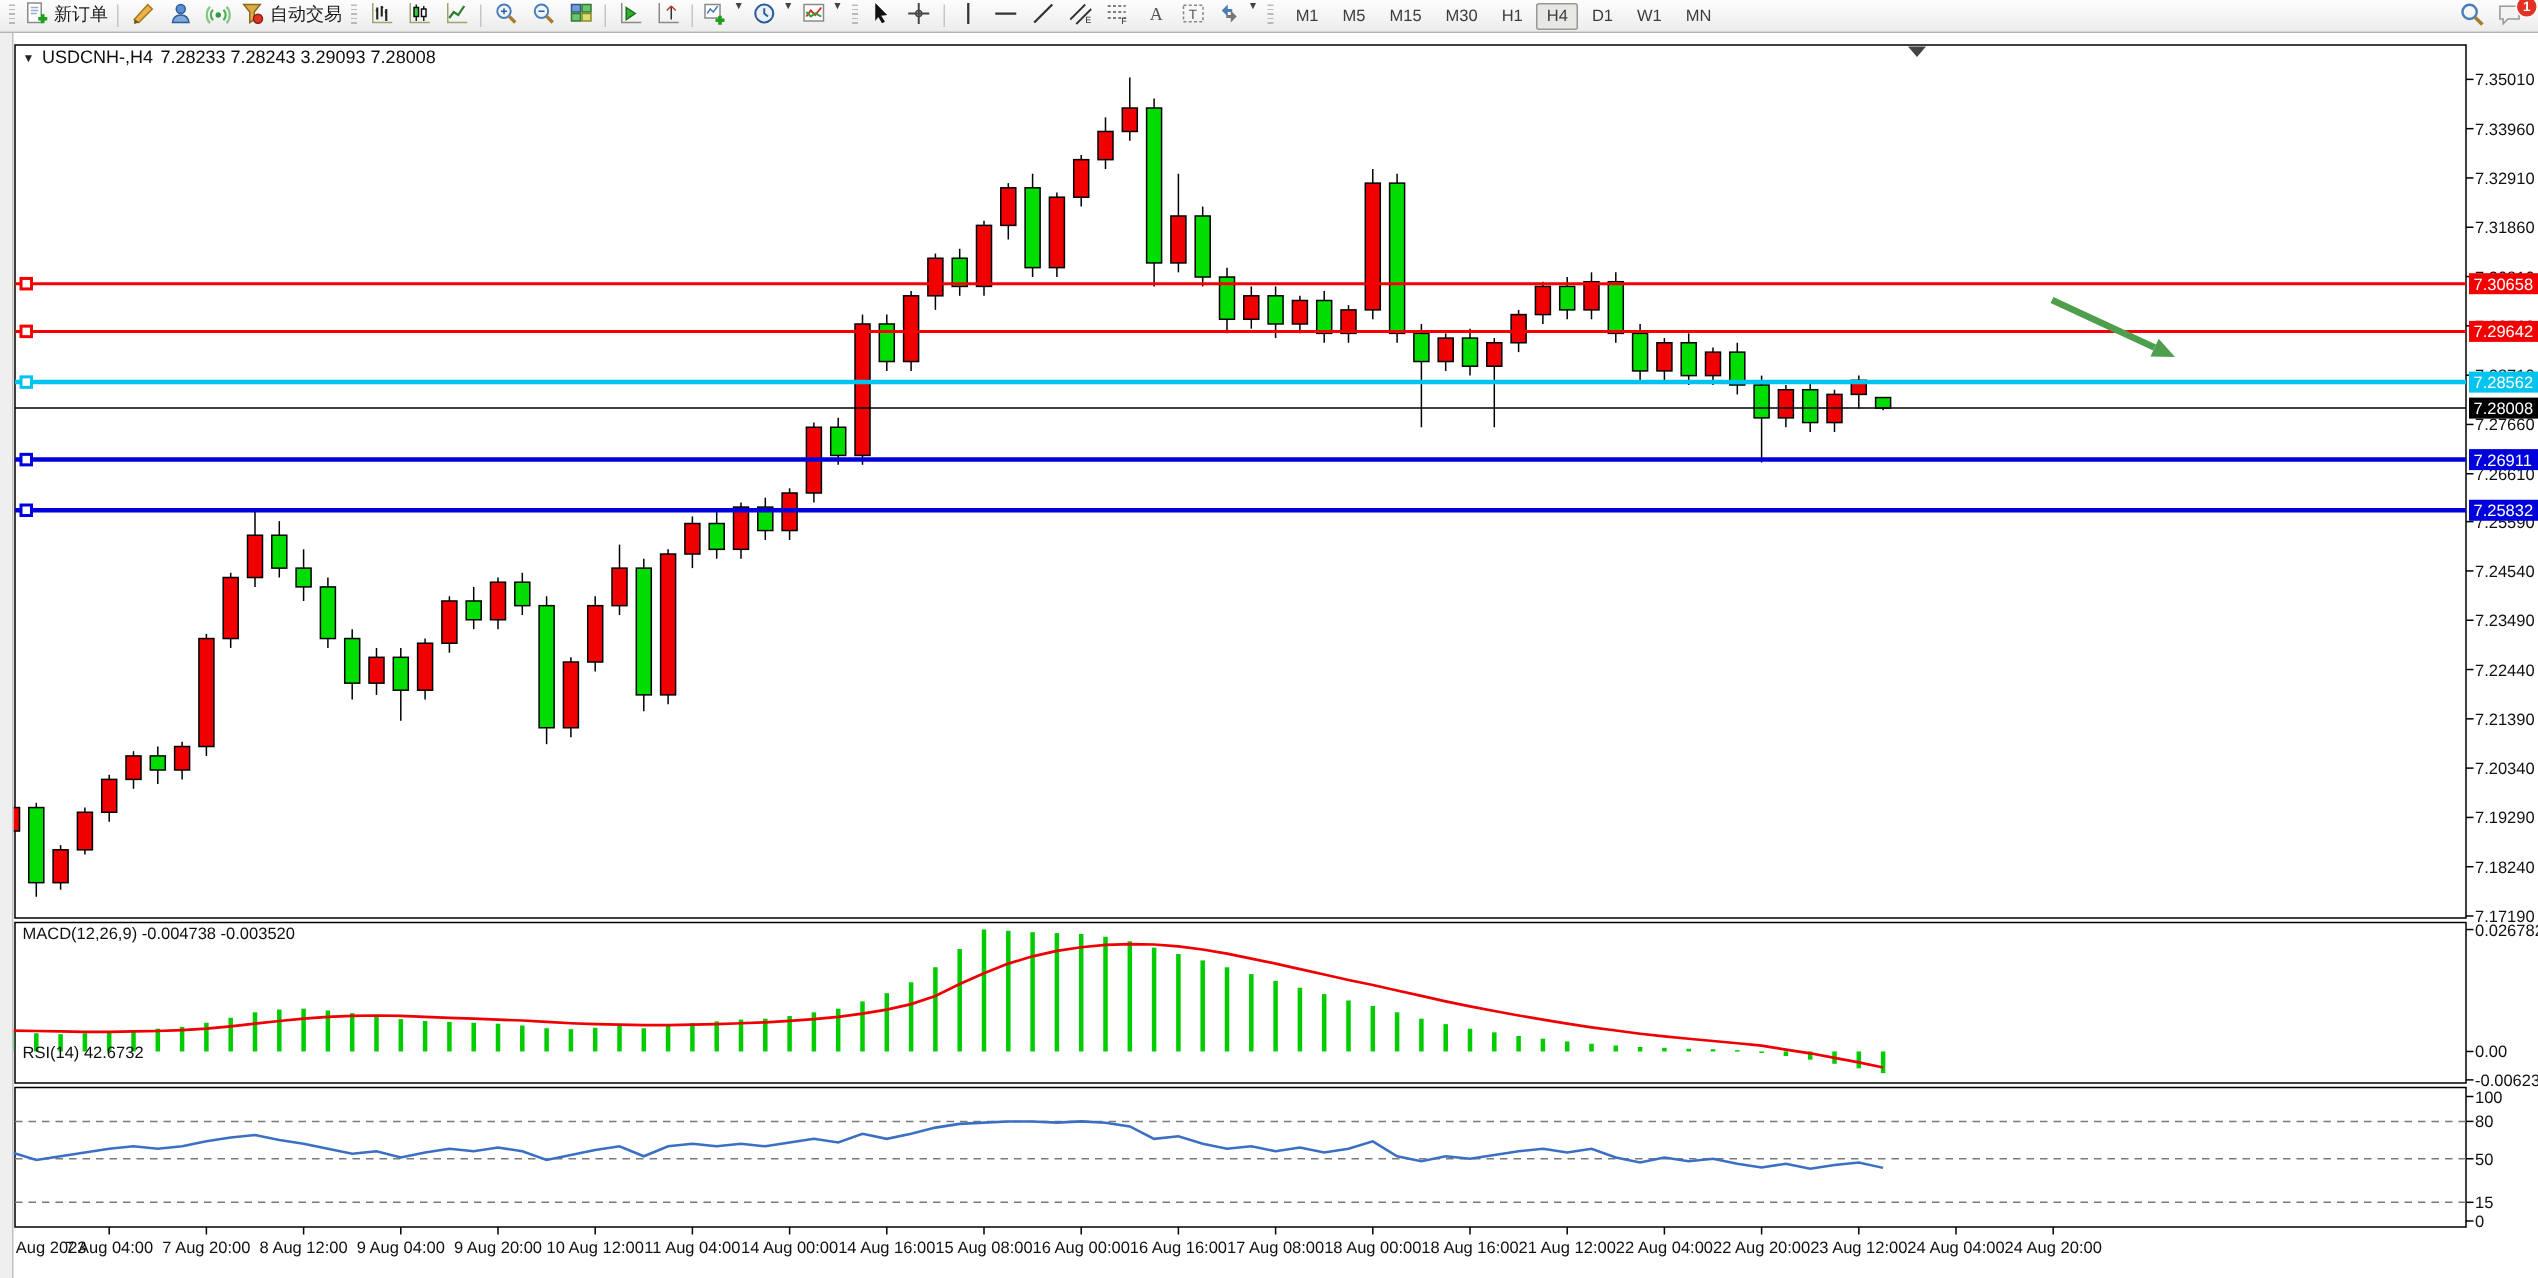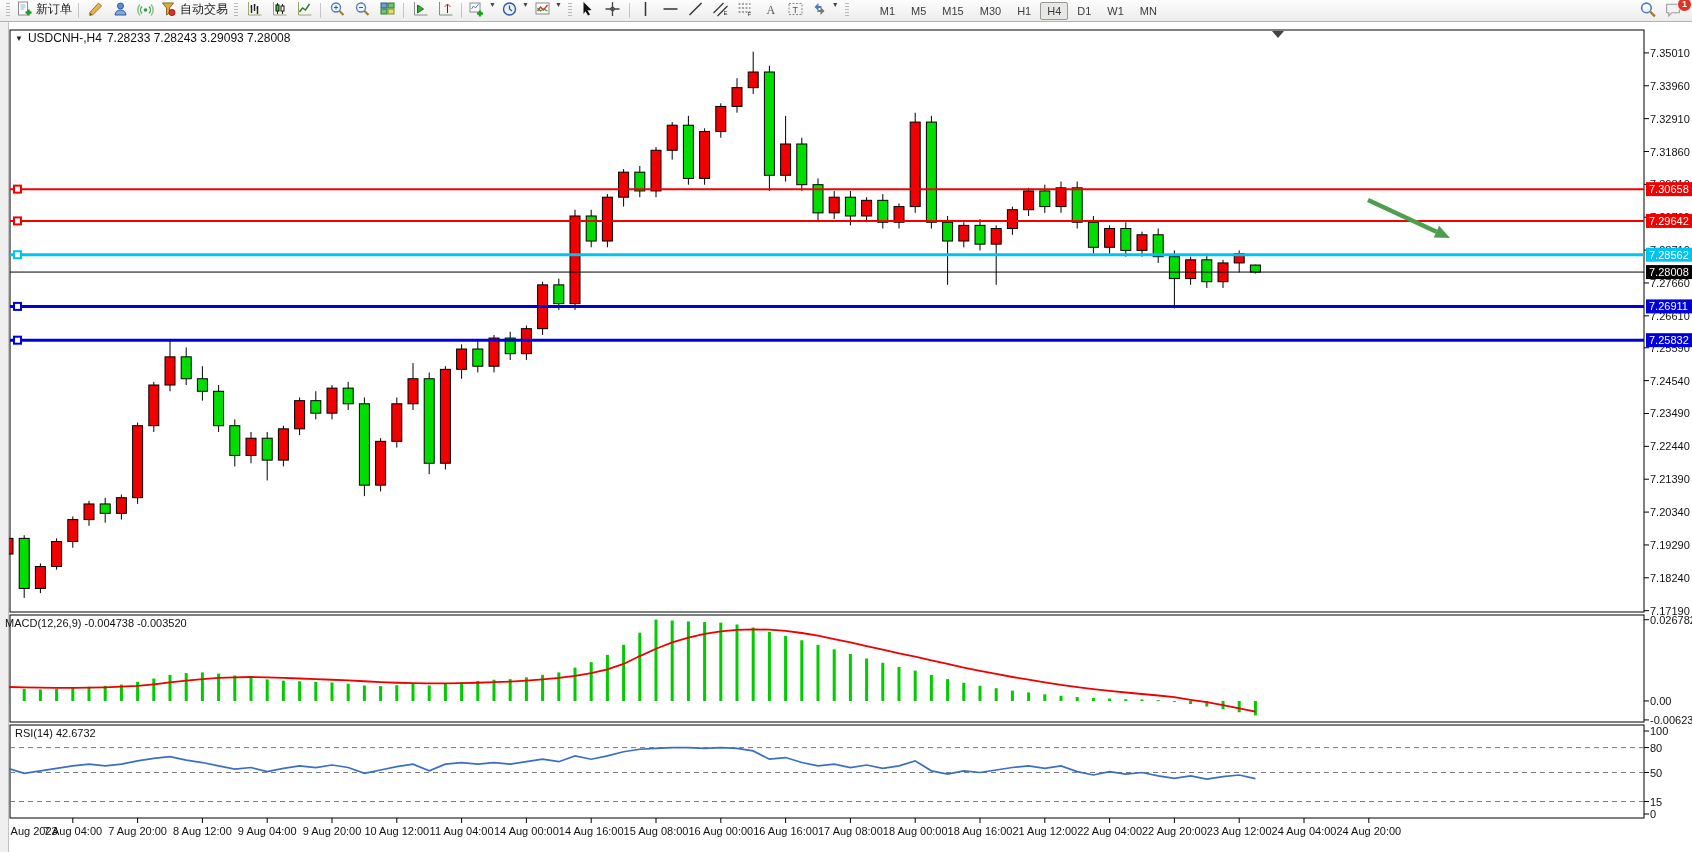--- a/index.html
+++ b/index.html
@@ -4,21 +4,21 @@
 <style>
   html,body{margin:0;padding:0}
   body{width:1692px;height:852px;background:#ffffff;font-family:"Liberation Sans",sans-serif;overflow:hidden;position:relative}
   
   .toolbar{position:absolute;top:0;left:0;width:1692px;height:22px;background:linear-gradient(#fdfdfd,#ececec);border-bottom:1px solid #b3b3b3;display:flex;align-items:center;padding:0 3px;box-sizing:border-box;gap:1px;z-index:5}
   .tbtn{height:20px;min-width:20px;display:flex;justify-content:center;gap:3px;padding:0 2px;cursor:default}
   .tb-label{font-size:12px;color:#1a1a1a;white-space:nowrap}
   .tb-sep{width:1px;height:15px;background:#c6c6c6;margin:0 3px}
   .tb-grip{width:4px;height:15px;margin:0 3px;background:repeating-linear-gradient(180deg,#b9b9b9 0 1px,rgba(0,0,0,0) 1px 3px)}
   .caret{font-size:7px;color:#444;margin-left:1px}
-  .tf-group{display:flex;align-items:center;gap:2px;margin-left:20px}
+  .tf-group{display:flex;align-items:center;gap:2px;margin-left:4px}
   .tf-btn{font-size:11px;color:#3c3c3c;padding:2px 6px;border:1px solid rgba(0,0,0,0);border-radius:2px;cursor:default}
   .tf-btn.active{background:#e7e7e4;border:1px solid #979797}
   .spacer{flex:1}
   .chat-wrap{position:relative;margin-right:4px}
   .badge{position:absolute;top:-4px;right:-7px;background:#e03323;color:#fff;font-size:9px;font-weight:bold;border-radius:8px;min-width:13px;height:13px;line-height:13px;text-align:center;border:1px solid #fff}
   
   #chart-wrap{position:absolute;top:22px;left:0;width:1692px;height:830px;background:#ffffff}
   #left-grip{position:absolute;top:0;left:0;width:9px;height:830px;background:#efefef;border-right:1px solid #c2c2c2;box-sizing:border-box}
   #chart-svg{position:absolute;top:0;left:0}
   .pane-label{position:absolute;font-size:11px;color:#101010;white-space:nowrap;z-index:3}
@@ -626,15 +626,15 @@
         <line x1="1368.8" y1="796" x2="1368.8" y2="801" stroke="#000"></line>
         <text x="1368.8" y="813" font-size="11" fill="#111" text-anchor="middle">24 Aug 20:00</text>
       </g>
     </svg>
   <div id="left-grip"></div>
   <div class="pane-label" id="chart-title">
     <span class="tri">▼</span>
     <span>USDCNH-,H4</span>
     <span>7.28233 7.28243 3.29093 7.28008</span>
   </div>
-  <div class="pane-label" style="top:595px;left:5px">MACD(12,26,9) -0.004738 -0.003520</div>
-  <div class="pane-label" style="top:705px;left:15px">RSI(14) 42.6732</div>
+  <div class="pane-label" style="top:595px;left:15px">MACD(12,26,9) -0.004738 -0.003520</div>
+  <div class="pane-label" style="top:674px;left:15px">RSI(14) 42.6732</div>
 </div>
 
 </body></html>

